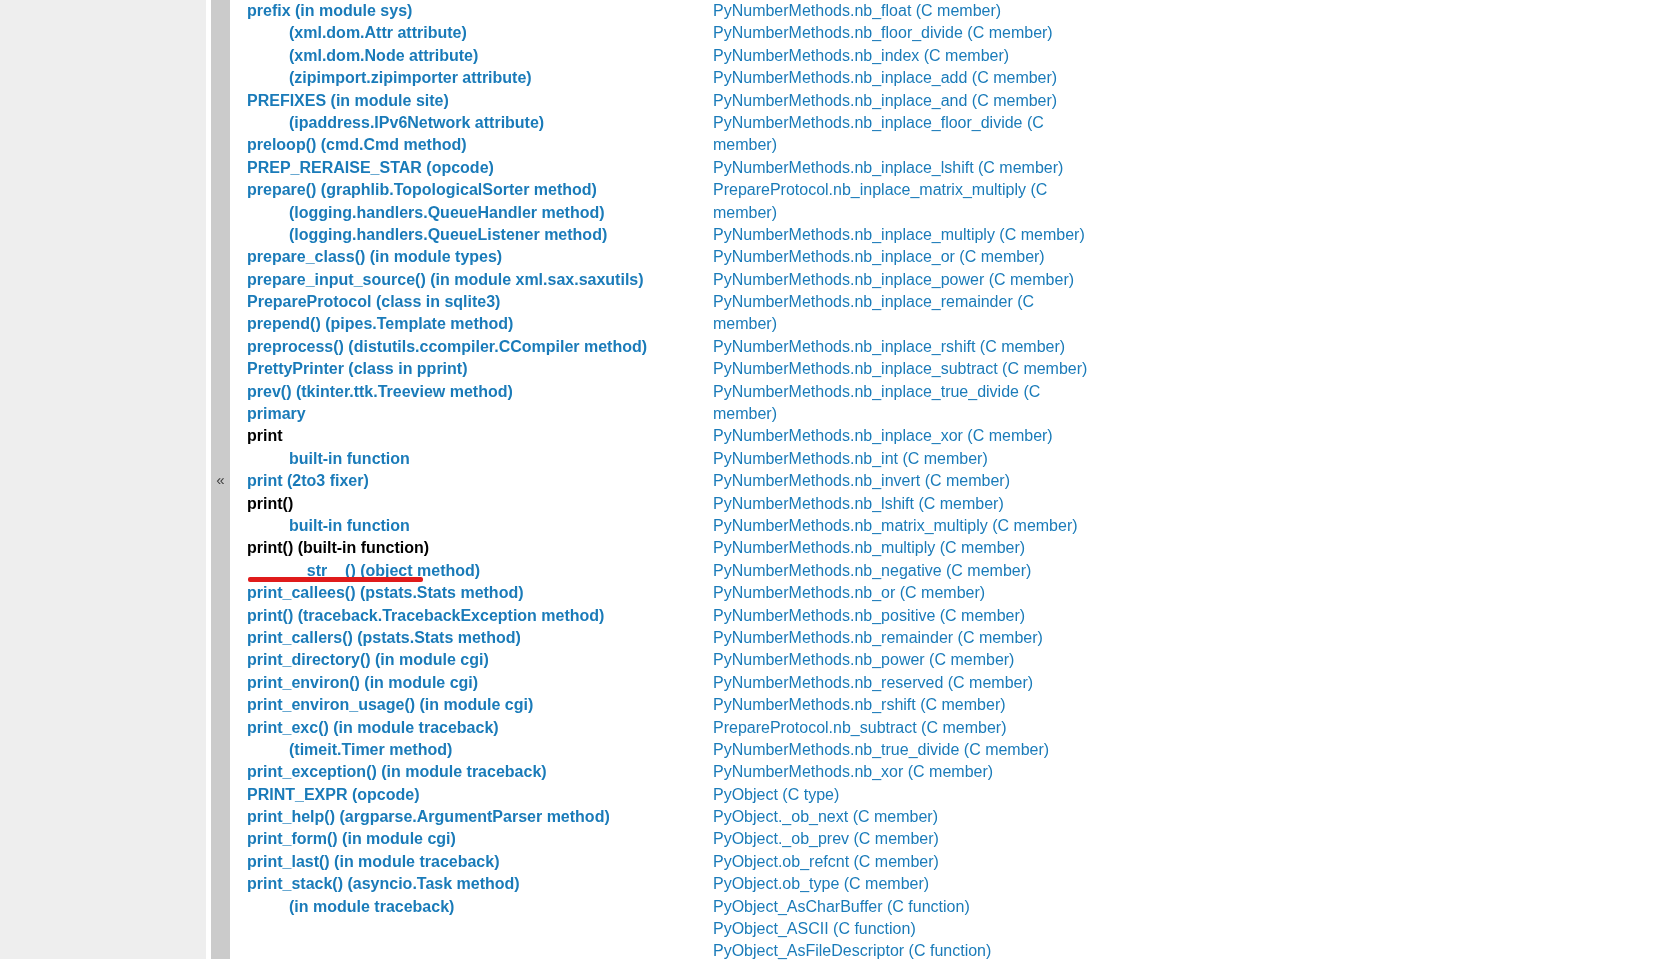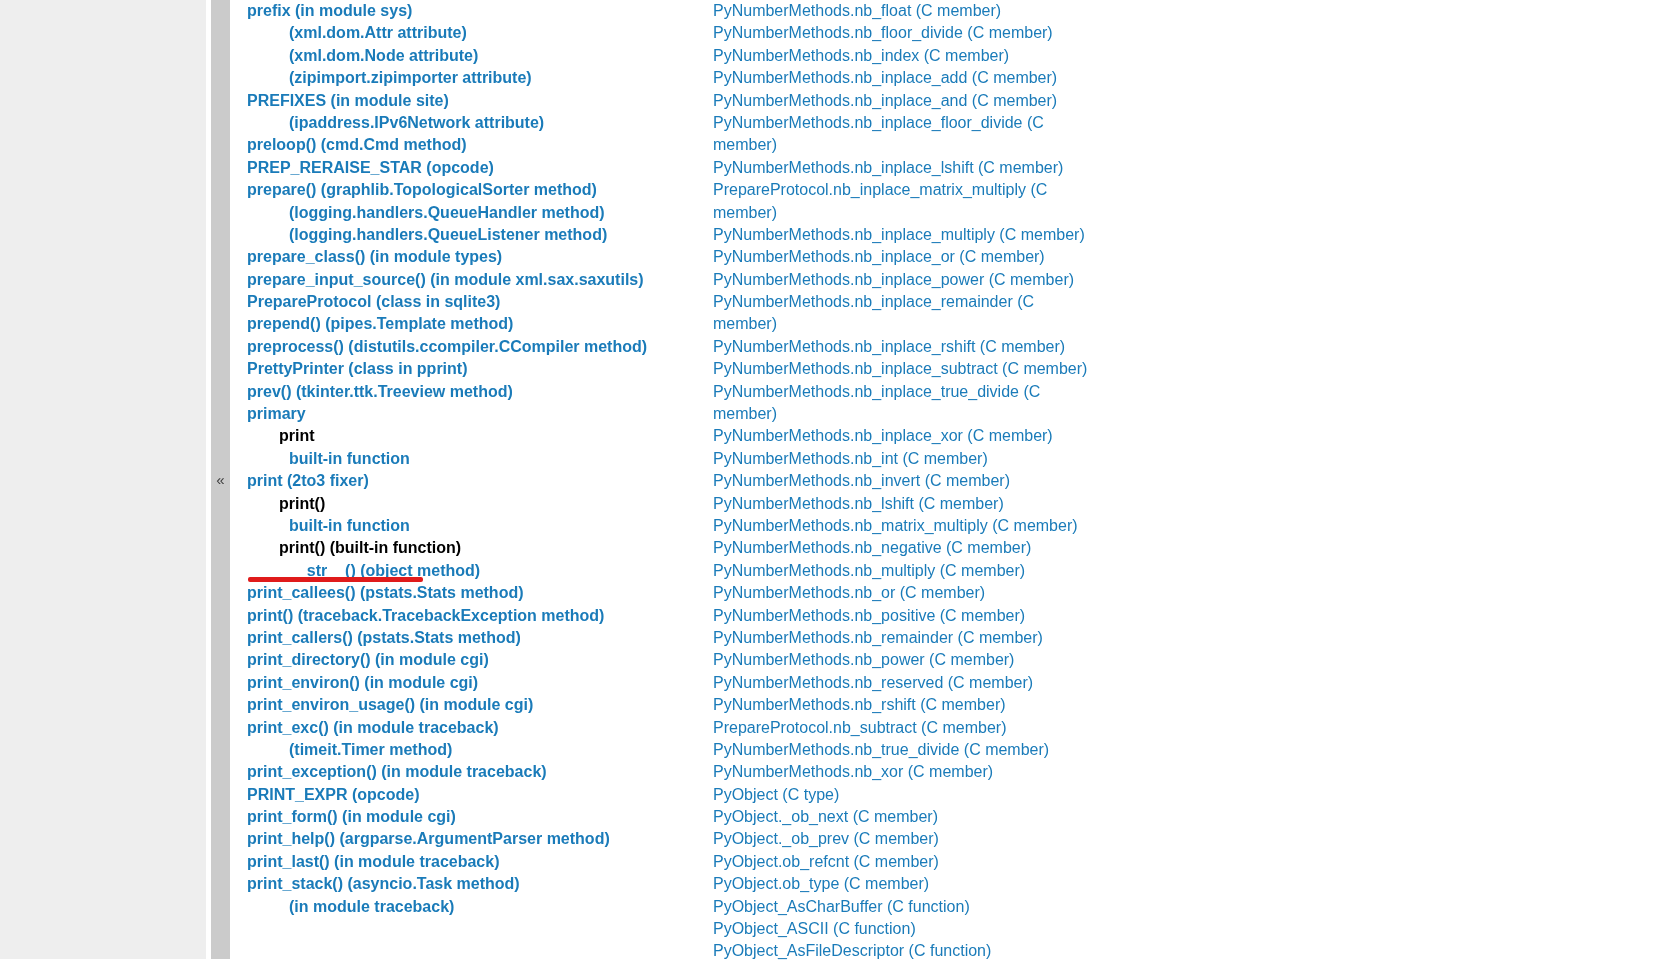--- a/index.html
+++ b/index.html
@@ -39,21 +39,21 @@
   }
   .col-left  { left: 247px; width: 412px; font-weight: bold; }
   .col-right { left: 665px; width: 405px; margin-left: 48px; }
   .line {
     height: 22.4px;
     line-height: 22.4px;
     white-space: nowrap;
   }
   .line.indent { padding-left: 42px; }
   .line.link  { color: #1a7bb9; cursor: pointer; }
-  .line.plain { color: #000000; margin-left: 32px; }
+  .line.plain { color: #000000; }
   .red-underline {
     position: absolute;
     left: 248px; top: 577px;
     width: 175px; height: 5px;
     border-radius: 2px;
     background: #e01b1b;
   }
 </style>
 </head>
 <body>
@@ -96,22 +96,22 @@
       <div class="line link">print_callees() (pstats.Stats method)</div>
       <div class="line link">print() (traceback.TracebackException method)</div>
       <div class="line link">print_callers() (pstats.Stats method)</div>
       <div class="line link">print_directory() (in module cgi)</div>
       <div class="line link">print_environ() (in module cgi)</div>
       <div class="line link">print_environ_usage() (in module cgi)</div>
       <div class="line link">print_exc() (in module traceback)</div>
       <div class="line link indent">(timeit.Timer method)</div>
       <div class="line link">print_exception() (in module traceback)</div>
       <div class="line link">PRINT_EXPR (opcode)</div>
+      <div class="line link">print_help() (argparse.ArgumentParser method)</div>
       <div class="line link">print_form() (in module cgi)</div>
-      <div class="line link">print_help() (argparse.ArgumentParser method)</div>
       <div class="line link">print_last() (in module traceback)</div>
       <div class="line link">print_stack() (asyncio.Task method)</div>
       <div class="line link indent">(in module traceback)</div>
     </div>
 
   <div class="col col-right" id="col-right">
       <div class="line link">PyNumberMethods.nb_float (C member)</div>
       <div class="line link">PyNumberMethods.nb_floor_divide (C member)</div>
       <div class="line link">PyNumberMethods.nb_index (C member)</div>
       <div class="line link">PyNumberMethods.nb_inplace_add (C member)</div>
@@ -128,22 +128,22 @@
       <div class="line link">member)</div>
       <div class="line link">PyNumberMethods.nb_inplace_rshift (C member)</div>
       <div class="line link">PyNumberMethods.nb_inplace_subtract (C member)</div>
       <div class="line link">PyNumberMethods.nb_inplace_true_divide (C</div>
       <div class="line link">member)</div>
       <div class="line link">PyNumberMethods.nb_inplace_xor (C member)</div>
       <div class="line link">PyNumberMethods.nb_int (C member)</div>
       <div class="line link">PyNumberMethods.nb_invert (C member)</div>
       <div class="line link">PyNumberMethods.nb_lshift (C member)</div>
       <div class="line link">PyNumberMethods.nb_matrix_multiply (C member)</div>
+      <div class="line link">PyNumberMethods.nb_multiply (C member)</div>
       <div class="line link">PyNumberMethods.nb_negative (C member)</div>
-      <div class="line link">PyNumberMethods.nb_multiply (C member)</div>
       <div class="line link">PyNumberMethods.nb_or (C member)</div>
       <div class="line link">PyNumberMethods.nb_positive (C member)</div>
       <div class="line link">PyNumberMethods.nb_remainder (C member)</div>
       <div class="line link">PyNumberMethods.nb_power (C member)</div>
       <div class="line link">PyNumberMethods.nb_reserved (C member)</div>
       <div class="line link">PyNumberMethods.nb_rshift (C member)</div>
       <div class="line link">PrepareProtocol.nb_subtract (C member)</div>
       <div class="line link">PyNumberMethods.nb_true_divide (C member)</div>
       <div class="line link">PyNumberMethods.nb_xor (C member)</div>
       <div class="line link">PyObject (C type)</div>

